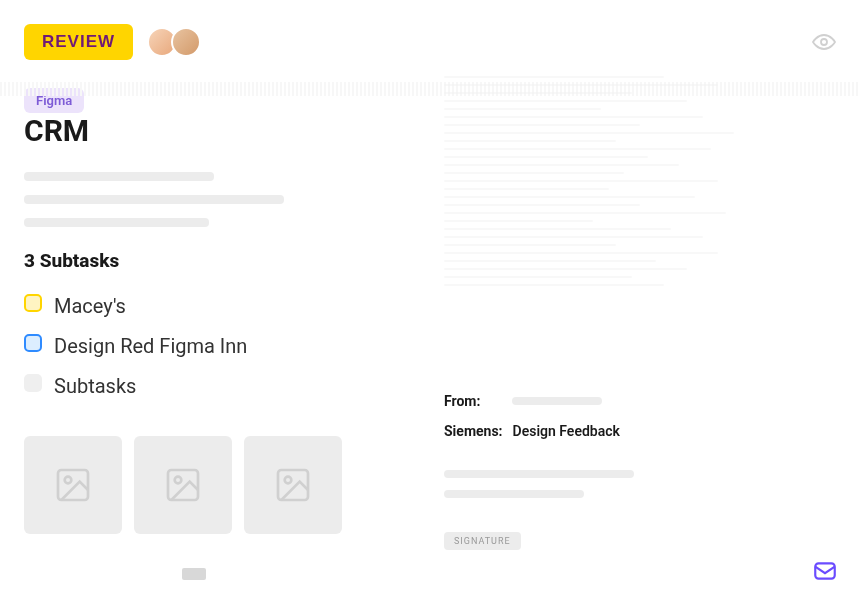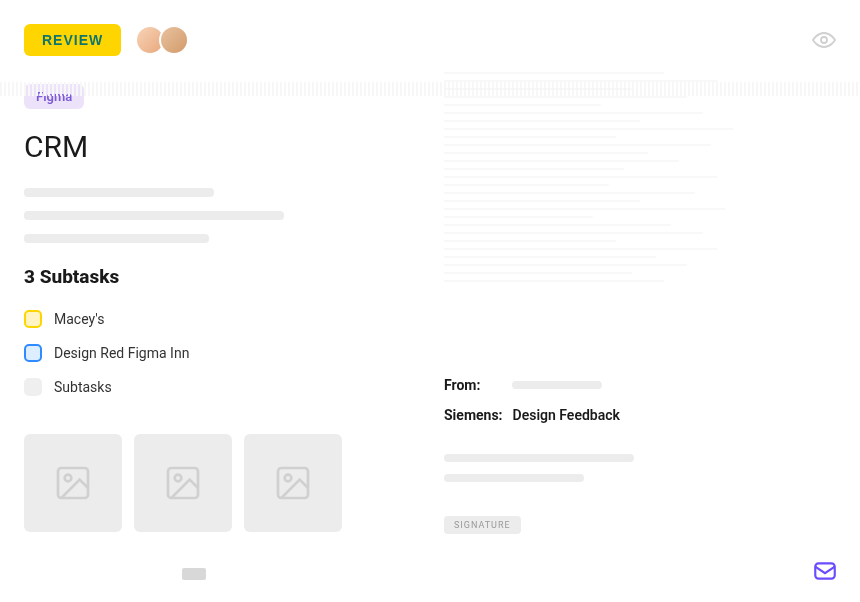--- a/index.html
+++ b/index.html
@@ -14,24 +14,24 @@
     }
     .header {
       display: flex;
       align-items: center;
       padding: 24px 24px 0 24px;
       justify-content: space-between;
     }
     .header-left { display: flex; align-items: center; gap: 14px; }
     .review-badge {
       background: #ffd500;
-      color: #0f766e;
+      color: #701a75;
       font-weight: 700;
       letter-spacing: 1px;
-      font-size: 14px;
+      font-size: 17px;
       padding: 8px 18px;
       border-radius: 6px;
       border: none;
       cursor: pointer;
     }
     .avatars { display: flex; }
     .avatar {
       width: 30px; height: 30px;
       border-radius: 50%;
       border: 2px solid #fff;
@@ -57,22 +57,21 @@
       color: #7d5bd6;
       font-weight: 600;
       font-size: 13px;
       padding: 5px 12px;
       border-radius: 6px;
       margin-top: 16px;
       cursor: pointer;
     }
     .title {
       font-size: 30px;
-      font-weight: 400;
-      margin-top: 20px;
+      font-weight: 700;
       color: #1a1a1a;
     }
     .skeleton-lines { margin-top: 24px; }
     .skeleton {
       background: #ececec;
       height: 9px;
       border-radius: 4px;
       margin-bottom: 14px;
     }
     .sk-long { width: 190px; }
@@ -80,24 +79,24 @@
     .sk-med { width: 185px; }
     .subtasks-heading {
       font-size: 19px;
       font-weight: 800;
       margin-top: 22px;
       color: #1a1a1a;
     }
     .subtask-list { margin-top: 14px; }
     .subtask {
       display: flex;
-      align-items: center;
+      align-items: flex-start;
       gap: 12px;
       padding: 8px 0;
-      font-size: 14px;
+      font-size: 20px;
       color: #333;
       cursor: pointer;
     }
     .checkbox {
       width: 18px; height: 18px;
       border-radius: 5px;
       border: 2px solid transparent;
       flex: none;
     }
     .cb-yellow { background: #fff4c2; border-color: #ffd500; }
@@ -114,21 +113,21 @@
       border-radius: 6px;
       display: flex;
       align-items: center;
       justify-content: center;
       cursor: pointer;
     }
     .image-placeholder svg { width: 40px; height: 40px; color: #d0d0d0; }
     .right-col { flex: 1; padding-top: 4px; position: relative; }
     .noise-block { width: 100%; height: 290px; position: relative; opacity: 0.5; }
     .noise-line { height: 2px; background: #f2f2f2; margin-bottom: 6px; border-radius: 1px; }
-    .email-fields { margin-top: 8px; }
+    .email-fields { margin-top: 20px; }
     .field-row {
       display: flex;
       align-items: center;
       gap: 10px;
       padding: 7px 0;
       font-size: 14px;
     }
     .field-label { font-weight: 700; color: #1a1a1a; min-width: 58px; }
     .field-value { color: #1a1a1a; font-weight: 600; }
     .field-skel {

